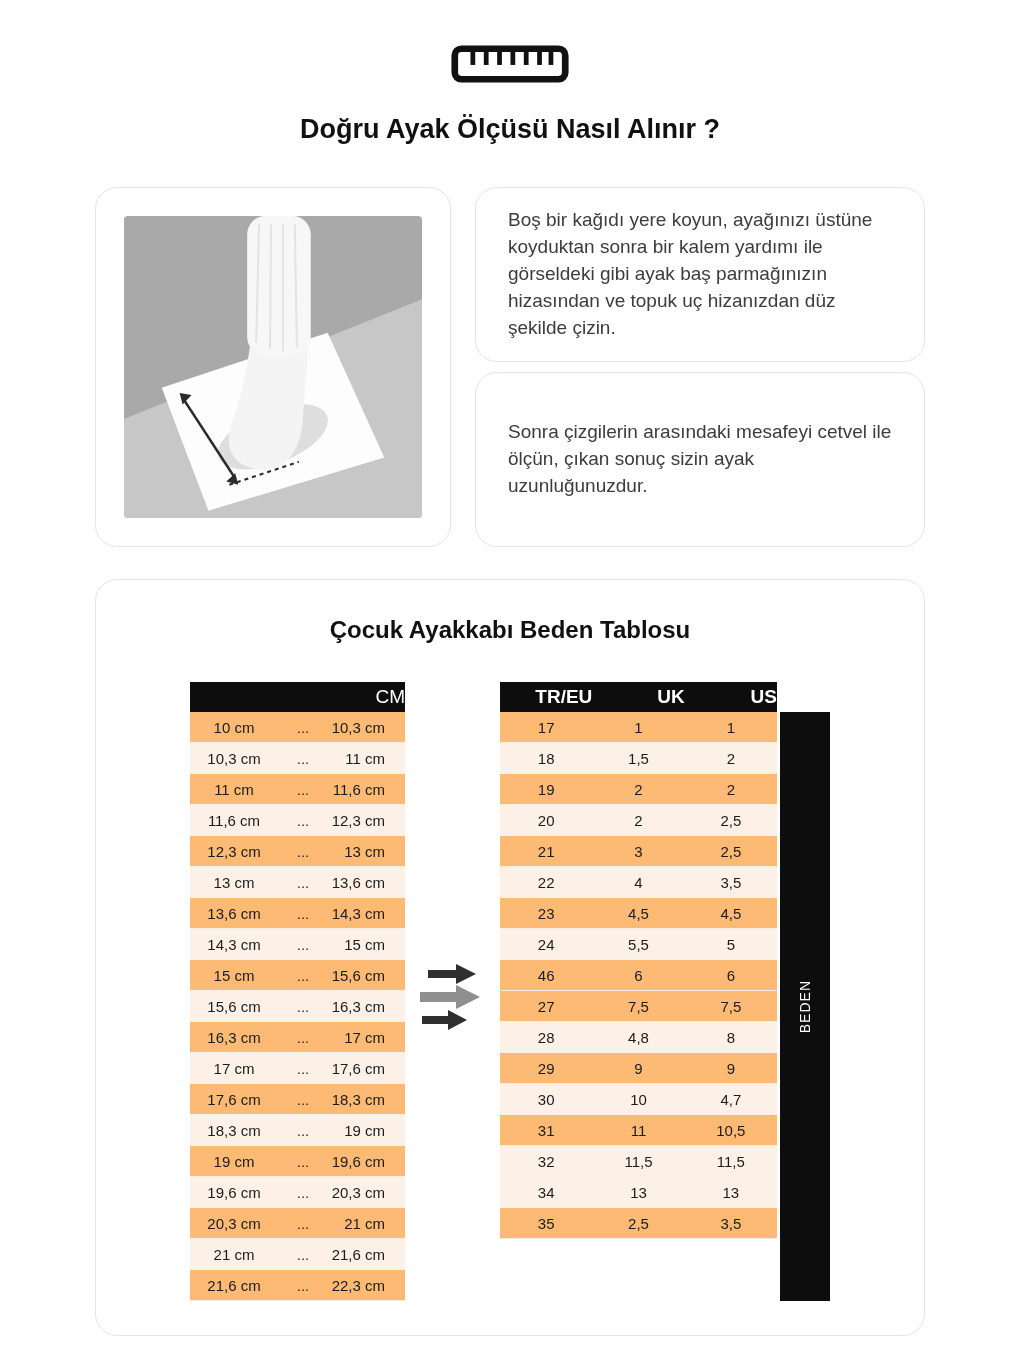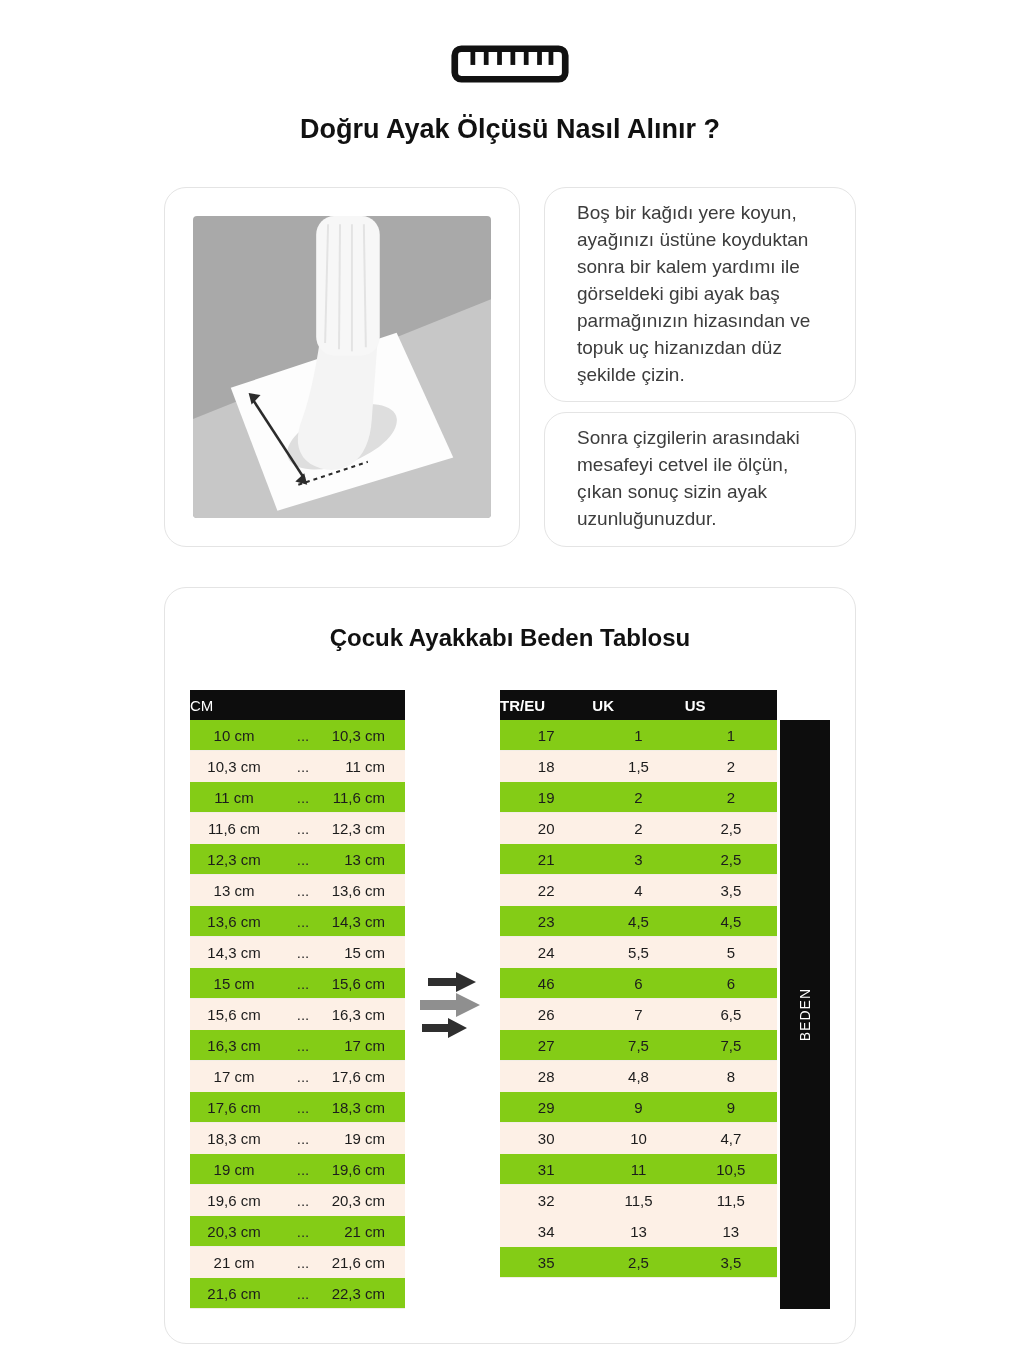--- a/index.html
+++ b/index.html
@@ -4,21 +4,21 @@
 <style>
   * { box-sizing: border-box; }
   html, body { margin: 0; padding: 0; }
   body {
     width: 1020px;
     min-height: 1360px;
     background: #ffffff;
     font-family: "Liberation Sans", "DejaVu Sans", sans-serif;
     color: #1c1c1c;
   }
-  .container { width: 692px; margin: 0 auto; padding-top: 44px; }
+  .container { width: 830px; margin: 0 auto; padding-top: 44px; }
 
   
   .ruler-wrap { display: flex; justify-content: center; }
   .ruler-wrap svg { width: 120px; height: 40px; }
 
   
   .page-title {
     text-align: center;
     font-size: 27px;
     font-weight: bold;
@@ -56,52 +56,52 @@
   }
   .text-card p {
     margin: 0;
     font-size: 19px;
     line-height: 1.42;
     color: #3c3c3c;
   }
 
   
   .table-card {
-    margin-top: 40px;
+    margin-top: 32px;
     padding: 36px 0 34px 0;
   }
   .table-title {
     text-align: center;
     font-size: 24px;
     font-weight: bold;
     color: #111;
     margin: 0 0 38px 0;
   }
   .tables { display: flex; justify-content: center; align-items: flex-start; }
 
   .table-head {
     height: 30px;
     background: #0d0d0d;
     color: #ffffff;
-    font-size: 15px;
+    font-size: 19px;
     display: grid;
     align-items: center;
-    text-align: left;
+    text-align: right;
   }
   .cm-table { width: 215px; }
   .cm-table .table-head { grid-template-columns: 1fr; }
 
   .row {
     display: grid;
     height: 31px;
     align-items: center;
     font-size: 15px;
     color: #1c1c1c;
     border-bottom: 1px solid #f2ede7;
-    background: #84cc16;
+    background: #fdba74;
   }
   .row.alt { background: #fdf0e6; border-bottom: 1px solid #fdf0e6; }
 
   .cm-row { grid-template-columns: 88px 50px 77px; }
   .cm-row .from { text-align: center; }
   .cm-row .dots { text-align: center; color: #2a2a2a; }
   .cm-row .to { text-align: right; padding-right: 20px; }
 
   .arrow-wrap {
     width: 95px;
@@ -351,25 +351,20 @@
               <div class="row size-row alt">
     <span class="cell">24</span>
     <span class="cell">5,5</span>
     <span class="cell">5</span>
   </div>
               <div class="row size-row">
     <span class="cell">46</span>
     <span class="cell">6</span>
     <span class="cell">6</span>
   </div>
-              <div class="row size-row alt">
-    <span class="cell">26</span>
-    <span class="cell">7</span>
-    <span class="cell">6,5</span>
-  </div>
               <div class="row size-row">
     <span class="cell">27</span>
     <span class="cell">7,5</span>
     <span class="cell">7,5</span>
   </div>
               <div class="row size-row alt">
     <span class="cell">28</span>
     <span class="cell">4,8</span>
     <span class="cell">8</span>
   </div>

